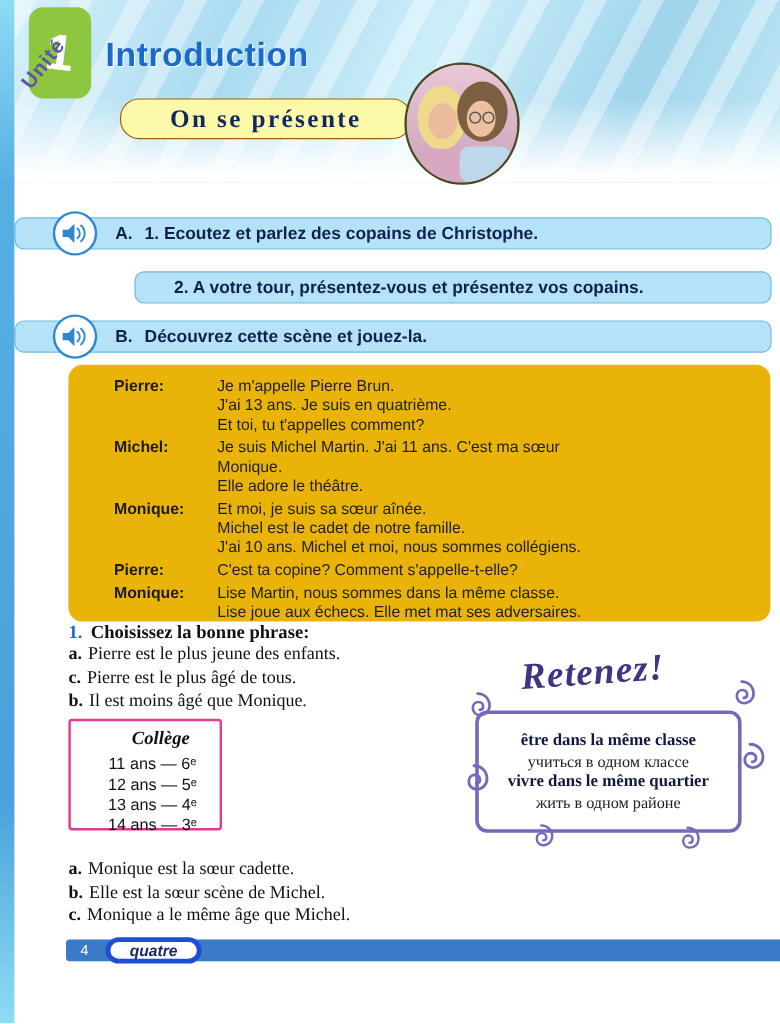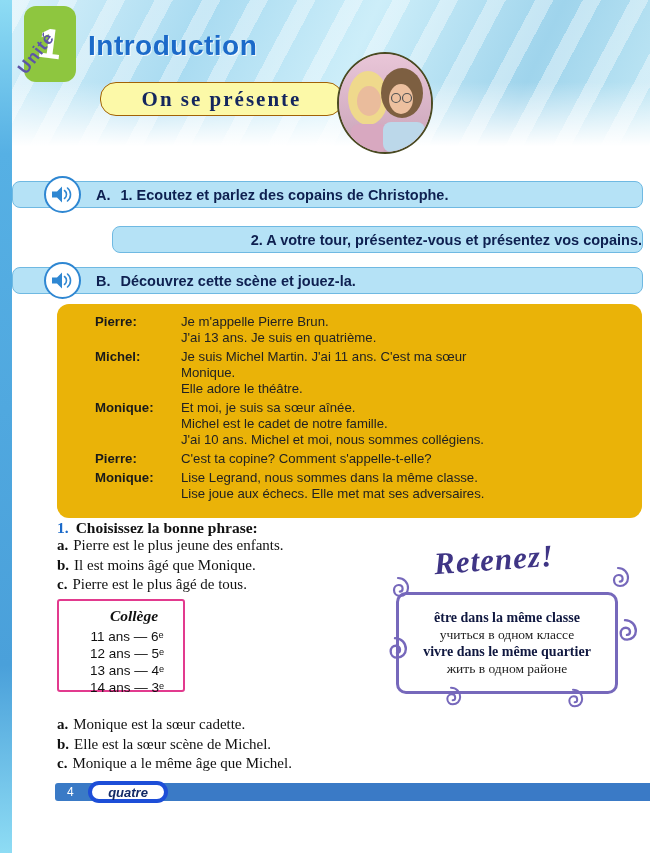--- a/index.html
+++ b/index.html
@@ -32,21 +32,21 @@
   .subtitle-text { font-family:"Liberation Serif", serif; font-weight:bold; font-size:21px;
     color:#14265e; letter-spacing:2px; }
 
   .photo { position:absolute; left:337px; top:52px; width:96px; height:102px; border-radius:50%;
     border:2px solid #4a4a22; overflow:hidden; background:#dfc0cf; z-index:4; }
 
   
   .bar { position:absolute; height:27px; background:#b5e2f6; border:1px solid #6fb9e2; border-radius:8px;
     display:flex; align-items:center; font-weight:bold; font-size:14.5px; color:#0e2050; }
   .bar-a { left:12px; top:181px; width:631px; padding-left:83px; }
-  .bar-a2 { left:112px; top:226px; width:531px; padding-left:32px;justify-content:flex-end; }
+  .bar-a2 { left:112px; top:226px; width:531px; padding-left:32px; }
   .bar-b { left:12px; top:267px; width:631px; padding-left:83px; }
   .bar-label { margin-right:10px; }
 
   .audio-icon { position:absolute; width:37px; height:37px; border-radius:50%; background:#fff;
     border:2px solid #2f87d2; display:flex; align-items:center; justify-content:center; z-index:3; }
   .audio-a { left:44px; top:176px; }
   .audio-b { left:44px; top:262px; }
 
   
   .dialogue { position:absolute; left:57px; top:304px; width:585px; height:214px; background:#eab308;
@@ -165,20 +165,21 @@
       <path d="M15.5,2 a8.5,8.5 0 0 1 0,13" stroke="#2f87d2" fill="none" stroke-width="1.6" stroke-linecap="round"></path>
     </svg>
   </div>
 
   <div class="dialogue">
     <div class="dlg-entry">
       <div class="dlg-speaker">Pierre:</div>
       <div class="dlg-lines">
         <div>Je m'appelle Pierre Brun.</div>
         <div>J'ai 13 ans. Je suis en quatrième.</div>
+        <div>Et toi, tu t'appelles comment?</div>
       </div>
     </div>
     <div class="dlg-entry">
       <div class="dlg-speaker">Michel:</div>
       <div class="dlg-lines">
         <div>Je suis Michel Martin. J'ai 11 ans. C'est ma sœur</div>
         <div>Monique.</div>
         <div>Elle adore le théâtre.</div>
       </div>
     </div>
@@ -192,34 +193,34 @@
     </div>
     <div class="dlg-entry">
       <div class="dlg-speaker">Pierre:</div>
       <div class="dlg-lines">
         <div>C'est ta copine? Comment s'appelle-t-elle?</div>
       </div>
     </div>
     <div class="dlg-entry">
       <div class="dlg-speaker">Monique:</div>
       <div class="dlg-lines">
-        <div>Lise Legrand, nous sommes dans la même classe.</div>
+        <div>Lise Martin, nous sommes dans la même classe.</div>
         <div>Lise joue aux échecs. Elle met mat ses adversaires.</div>
       </div>
     </div>
   </div>
 
   <div class="ex1-title">
     <span class="ex-num">1.</span><span>Choisissez la bonne phrase:</span>
   </div>
 
   <div class="options options-1">
     <div><b class="opt-letter">a.</b><span>Pierre est le plus jeune des enfants.</span></div>
+    <div><b class="opt-letter">c.</b><span>Pierre est le plus âgé de tous.</span></div>
     <div><b class="opt-letter">b.</b><span>Il est moins âgé que Monique.</span></div>
-    <div><b class="opt-letter">c.</b><span>Pierre est le plus âgé de tous.</span></div>
   </div>
 
   <div class="college">
     <div class="college-title">Collège</div>
     <div class="college-row">11 ans — 6ᵉ</div>
     <div class="college-row">12 ans — 5ᵉ</div>
     <div class="college-row">13 ans — 4ᵉ</div>
     <div class="college-row">14 ans — 3ᵉ</div>
   </div>
 

